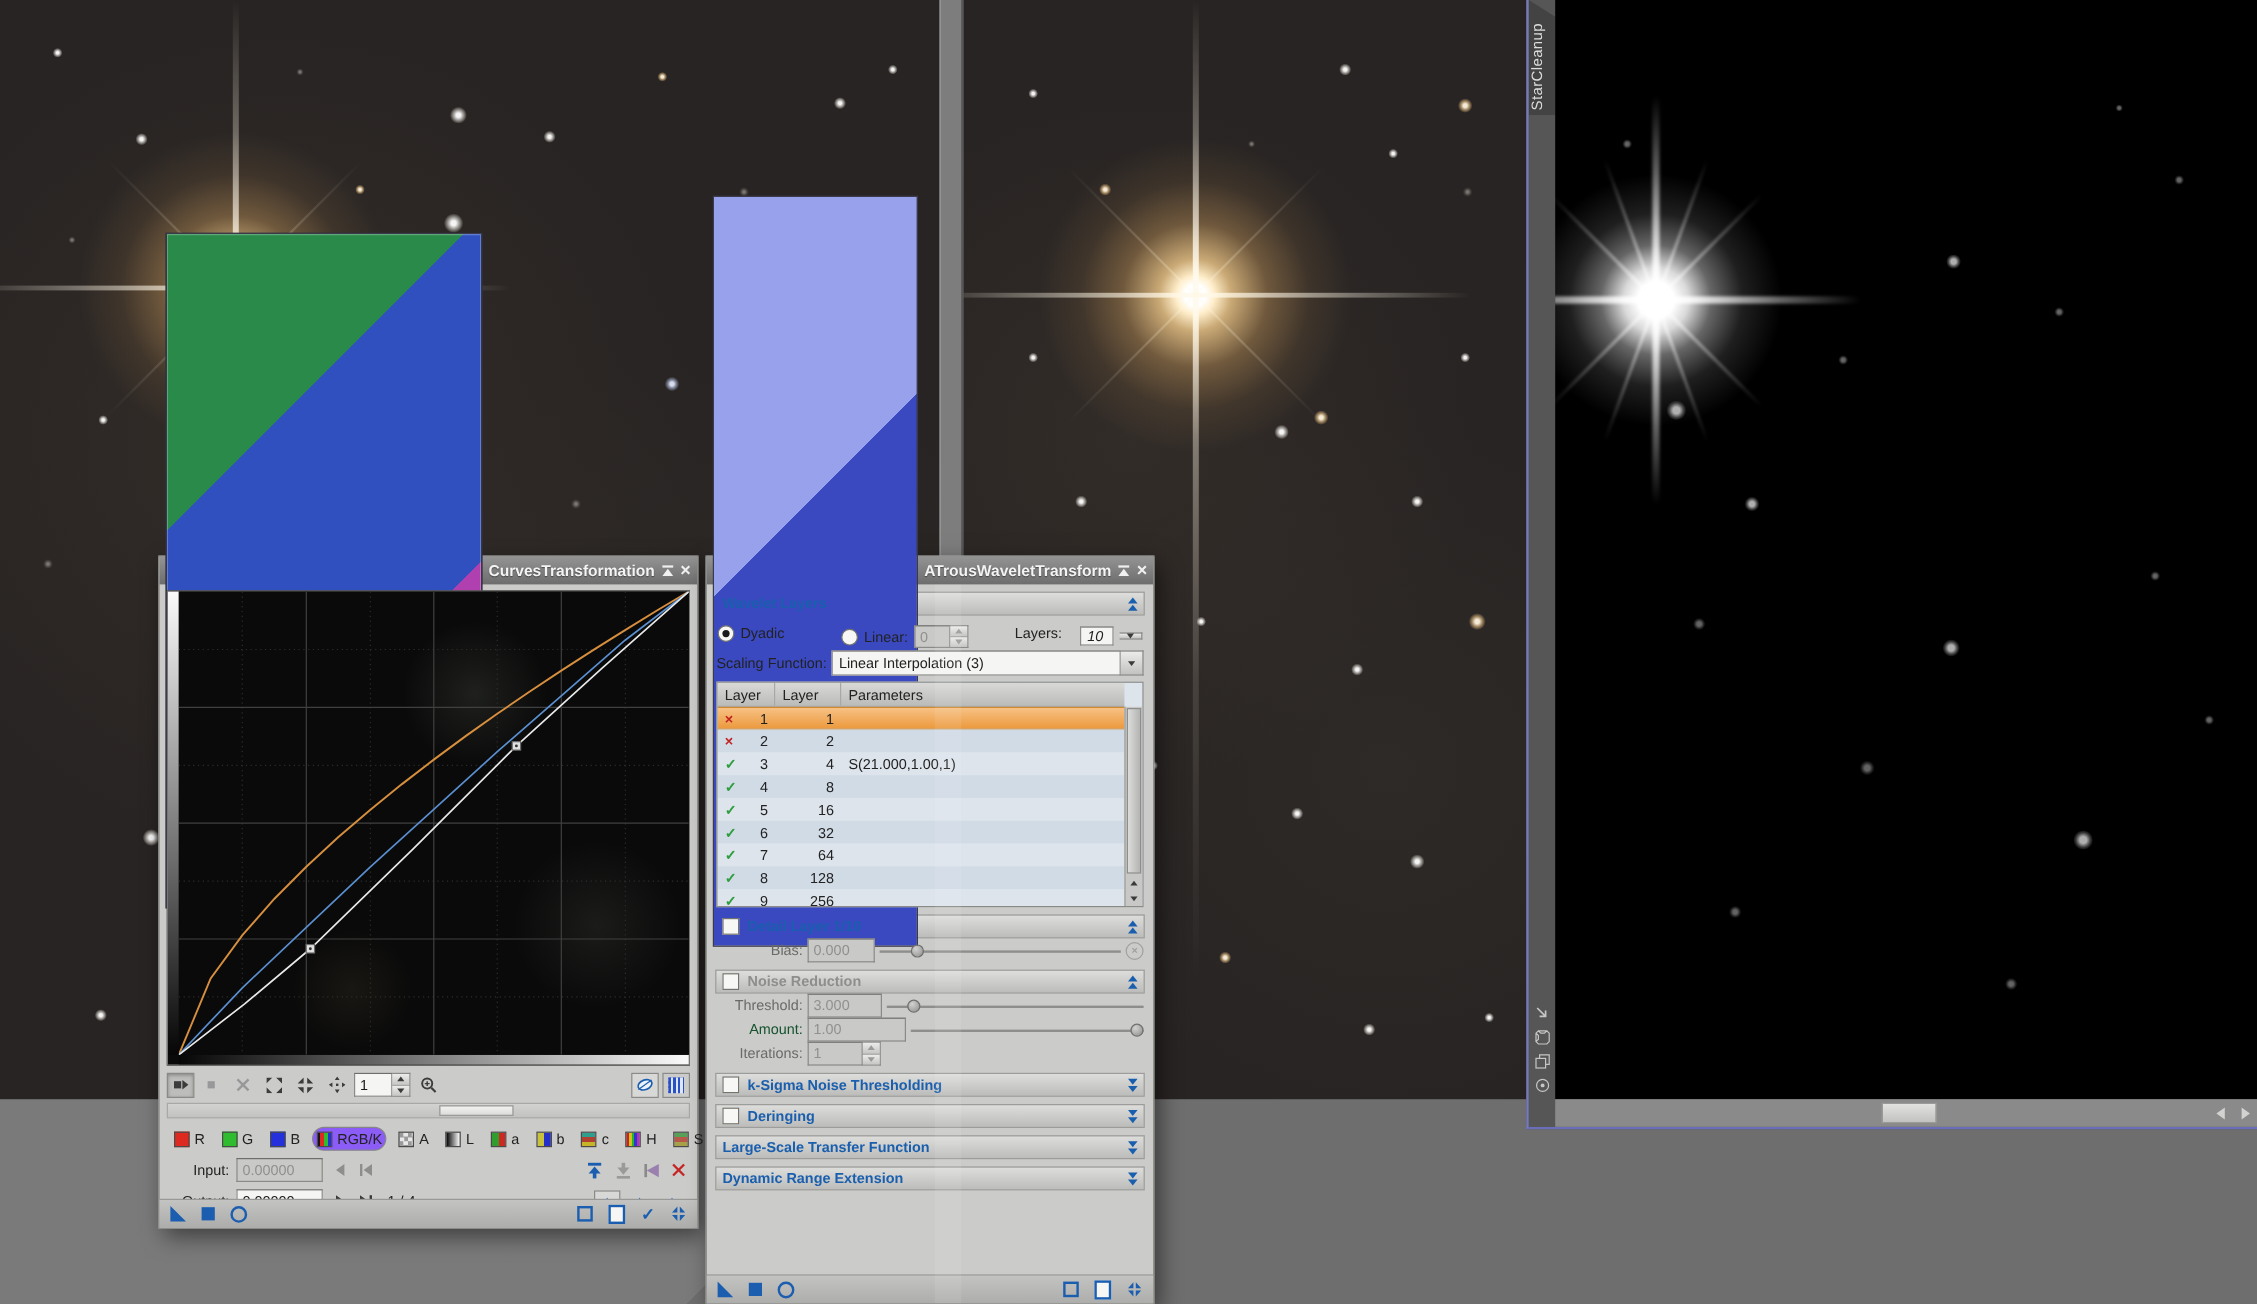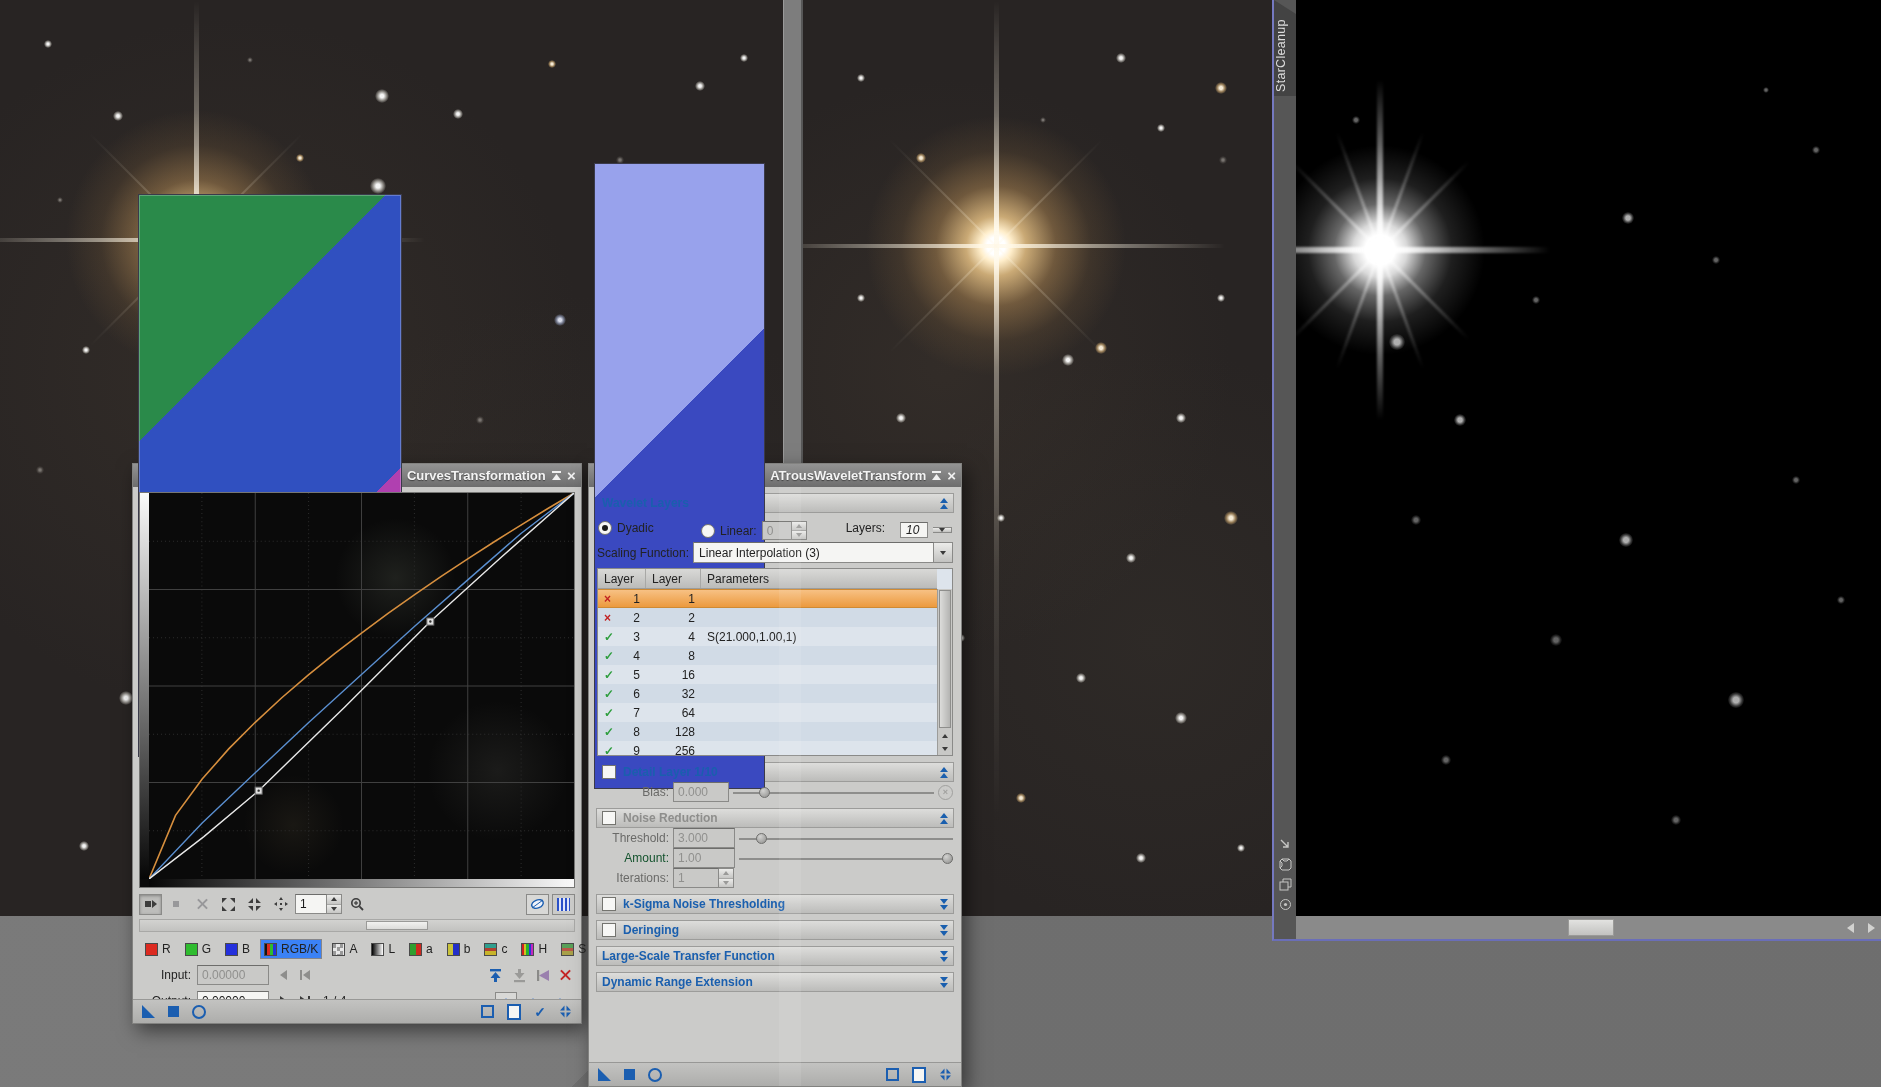--- a/index.html
+++ b/index.html
@@ -152,21 +152,21 @@
   .ico-x::before,.ico-x::after{content:"";position:absolute;left:-1px;right:-1px;top:4.5px;height:2px;background:currentColor;}
   .ico-x::before{transform:rotate(45deg);} .ico-x::after{transform:rotate(-45deg);}
   .ico-x.red{color:#c42525;}
   .sqpt{width:6px;height:6px;background:currentColor;margin-right:1px;}
   .zoom-spin{display:flex;height:20px;}
   .zoom-field{width:32px;}
   .hstrip{position:relative;height:11px;margin:4px 6px 0 6px;background:linear-gradient(#d2d2d0,#c2c2c0);border:1px solid #a8a8a6;}
   .hthumb{position:absolute;left:52%;width:14%;top:1px;bottom:1px;background:linear-gradient(#f2f2f0,#dcdcda);border:1px solid #9a9a98;}
   .chanrow{display:flex;align-items:center;gap:6px;margin:6px 6px 0 8px;height:22px;}
   .chan-btn{display:flex;align-items:center;gap:4px;padding:2px 3px;border:1px solid transparent;box-sizing:border-box;}
-  .chan-btn.selected{border-color:#86868a;background:#3b82f6;}
+  .chan-btn.selected{border-color:#86868a;background:#8b5cf6;border-radius:10px;}
   .chip{width:13px;height:13px;border:1px solid #4a4a4a;box-sizing:border-box;}
   .chip-0{background:#dc2a20;}.chip-1{background:#2fbc2f;}.chip-2{background:#2430dc;}
   .chip-3{background:linear-gradient(90deg,#151515 0 18%,#dc2a20 18% 46%,#2fbc2f 46% 73%,#2430dc 73%);}
   .chip-4{background:conic-gradient(#e8e8e8 25%,#9a9a9a 0 50%,#e8e8e8 0 75%,#9a9a9a 0) 0 0/7px 7px;}
   .chip-5{background:linear-gradient(90deg,#000,#fff);}
   .chip-6{background:linear-gradient(90deg,#2f9e2f 0 50%,#cc2a20 0);}
   .chip-7{background:linear-gradient(90deg,#c8c23a 0 50%,#2430c8 0);}
   .chip-8{background:linear-gradient(#2f9e8e 0 34%,#b04030 34% 67%,#c8b42a 0);}
   .chip-9{background:linear-gradient(90deg,#d02020 0 20%,#d0c020 20% 40%,#28b428 40% 60%,#2838d0 60% 80%,#c028c0 0);}
   .chip-10{background:linear-gradient(#58a058 0 34%,#b85848 34% 67%,#a8a048 0);}
@@ -725,21 +725,21 @@
     </div>
     <div class="row-line">
       <span class="lab lab-r" style="width:72px;color:#6a6a68;">Threshold:</span>
       <span class="field dis" style="width:62px;height:20px;">3.000</span>
       <span class="slider">
           <span class="thumb" style="left:8%;"></span>
         </span>
     </div>
     <div class="row-line">
       <span class="lab lab-r" style="width:72px;color:#14532d;">Amount:</span>
-      <span class="field dis" style="width:62px;height:20px;">1.00</span>
+      <span class="field dis" style="width:82px;height:20px;">1.00</span>
       <span class="slider">
           <span class="thumb" style="left:calc(100% - 11px);"></span>
         </span>
     </div>
     <div class="row-line">
       <span class="lab lab-r" style="width:72px;color:#6a6a68;">Iterations:</span>
       <span style="display:flex;">
         <span class="field dis" style="width:46px;height:20px;">1</span>
         <span class="spin" style="height:20px;">
             <span>

